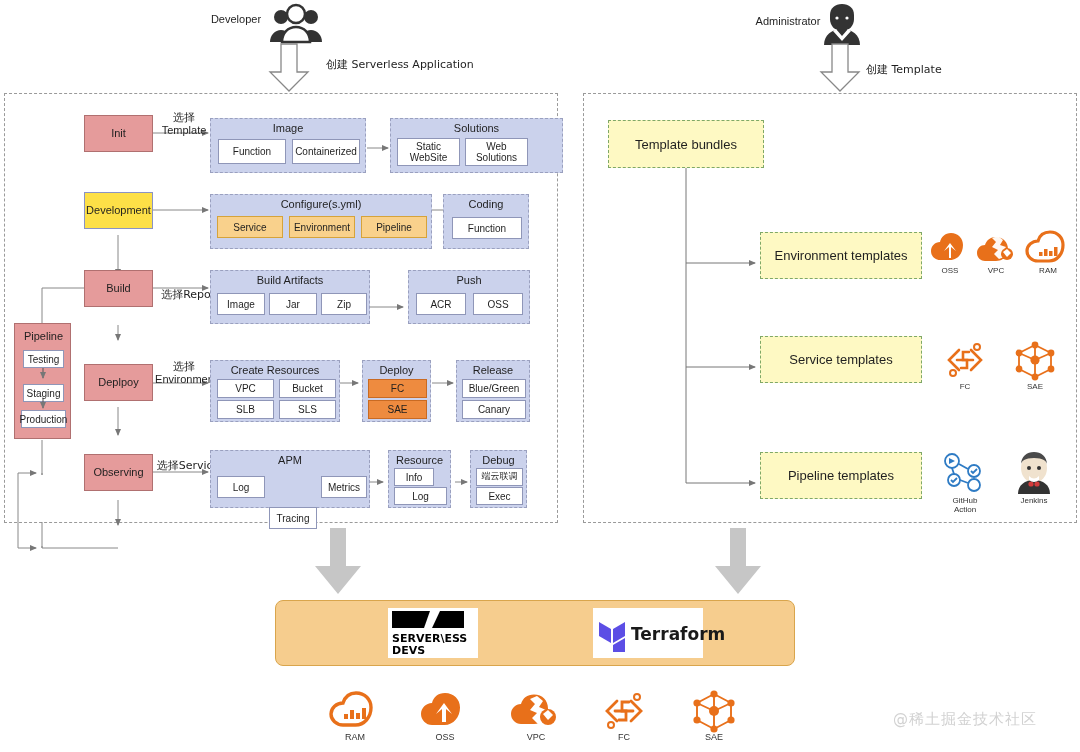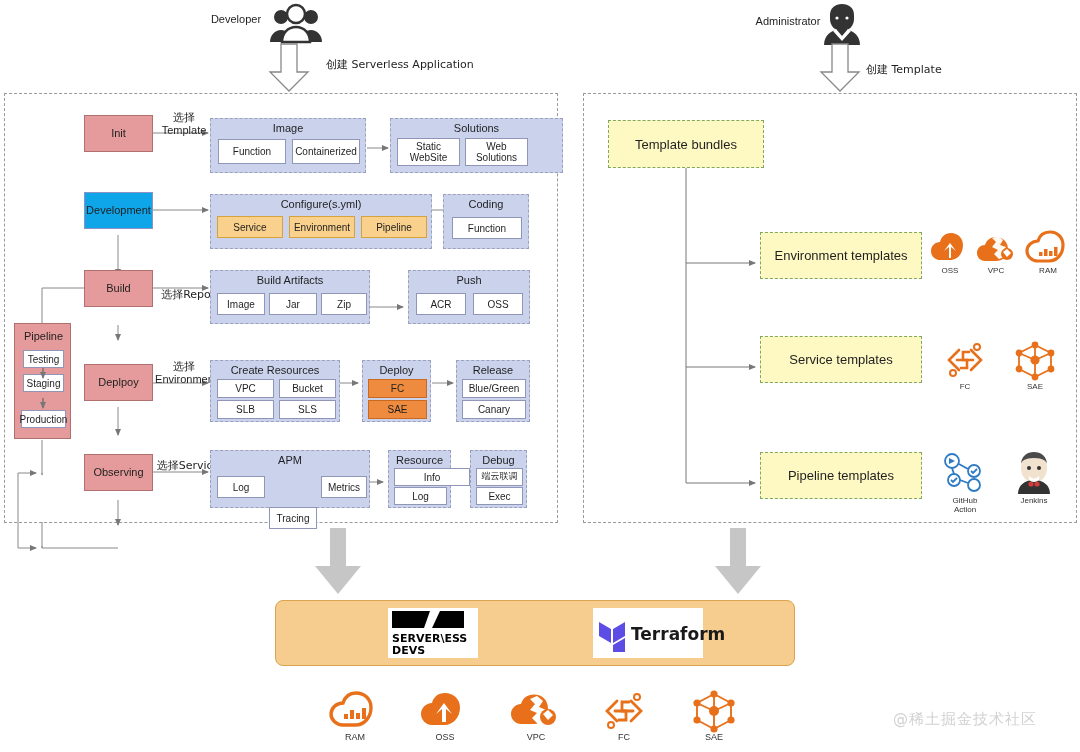--- a/index.html
+++ b/index.html
@@ -11,21 +11,21 @@
   .abs{position:absolute;box-sizing:border-box;}
   
   .node{
     display:flex;align-items:center;justify-content:center;text-align:center;
     font-size:11px;line-height:1.15;
   }
   .stage{               
     background:#E59B9B;border:1px solid #B07070;color:#1f1f1f;font-size:11px;
   }
   .bluebox{             
-    background:#0ea5e9;border:1px solid #8A93C4;color:#1f1f1f;font-size:11px;
+    background:#fde047;border:1px solid #8A93C4;color:#1f1f1f;font-size:11px;
   }
   .group{               
     background:#CBD2EC;border:1px dashed #9aa0bf;
   }
   .group-title{
     position:absolute;top:3px;left:0;right:0;text-align:center;
     font-size:11px;color:#1f1f1f;
   }
   .leaf{                
     background:#ffffff;border:1px solid #8f96b8;
@@ -170,21 +170,21 @@
 
 <div class="abs node stage" style="left:84px;top:115px;width:69px;height:37px;">Init</div>
 <div class="abs node bluebox" style="left:84px;top:192px;width:69px;height:37px;">Development</div>
 <div class="abs node stage" style="left:84px;top:270px;width:69px;height:37px;">Build</div>
 <div class="abs node stage" style="left:84px;top:364px;width:69px;height:37px;">Deplpoy</div>
 <div class="abs node stage" style="left:84px;top:454px;width:69px;height:37px;">Observing</div>
 
 <div class="abs stage" style="left:14px;top:323px;width:57px;height:116px;">
   <div class="abs lbl" style="left:0;top:6px;width:57px;">Pipeline</div>
   <div class="abs leaf" style="left:8px;top:26px;width:41px;height:18px;">Testing</div>
-  <div class="abs leaf" style="left:8px;top:50px;width:41px;height:18px;">Staging</div>
+  <div class="abs leaf" style="left:8px;top:60px;width:41px;height:18px;">Staging</div>
   <div class="abs leaf" style="left:6px;top:86px;width:45px;height:18px;">Production</div>
   <svg class="abs" style="left:0;top:0;width:57px;height:116px;">
     <g stroke="#555" stroke-width="1" fill="none">
       <path d="M28,44 L28,54" marker-end="url(#ah)"></path>
       <path d="M28,74 L28,84" marker-end="url(#ah)"></path>
     </g>
   </svg>
 </div>
 
 <div class="abs group" style="left:210px;top:118px;width:156px;height:55px;">
@@ -247,21 +247,21 @@
 
 <div class="abs group" style="left:210px;top:450px;width:160px;height:58px;">
   <div class="group-title">APM</div>
   <div class="abs leaf" style="left:6px;top:25px;width:48px;height:22px;">Log</div>
   <div class="abs leaf" style="left:58px;top:25px;width:48px;height:22px;margin-top:31px;">Tracing</div>
   <div class="abs leaf" style="left:110px;top:25px;width:46px;height:22px;">Metrics</div>
 </div>
 
 <div class="abs group" style="left:388px;top:450px;width:63px;height:58px;">
   <div class="group-title">Resource</div>
-  <div class="abs leaf" style="left:5px;top:17px;width:76px;height:18px;">Info</div>
+  <div class="abs leaf" style="left:5px;top:17px;width:40px;height:18px;">Info</div>
   <div class="abs leaf" style="left:5px;top:36px;width:53px;height:18px;">Log</div>
 </div>
 
 <div class="abs group" style="left:470px;top:450px;width:57px;height:58px;">
   <div class="group-title">Debug</div>
   <div class="abs leaf" style="left:5px;top:17px;width:47px;height:18px;font-family:'DejaVu Sans',sans-serif;font-size:9px;">端云联调</div>
   <div class="abs leaf" style="left:5px;top:36px;width:47px;height:18px;">Exec</div>
 </div>
 
 <div class="abs panel" style="left:583px;top:93px;width:494px;height:430px;"></div>

